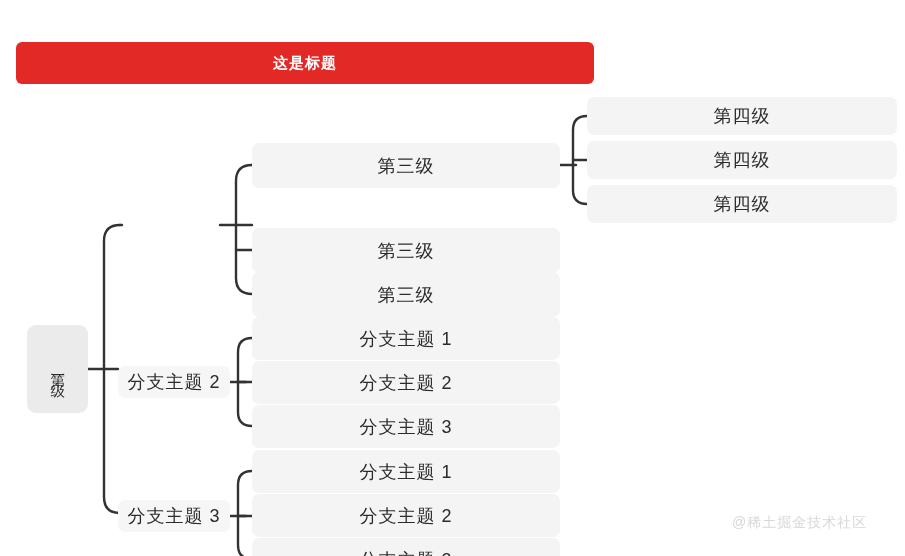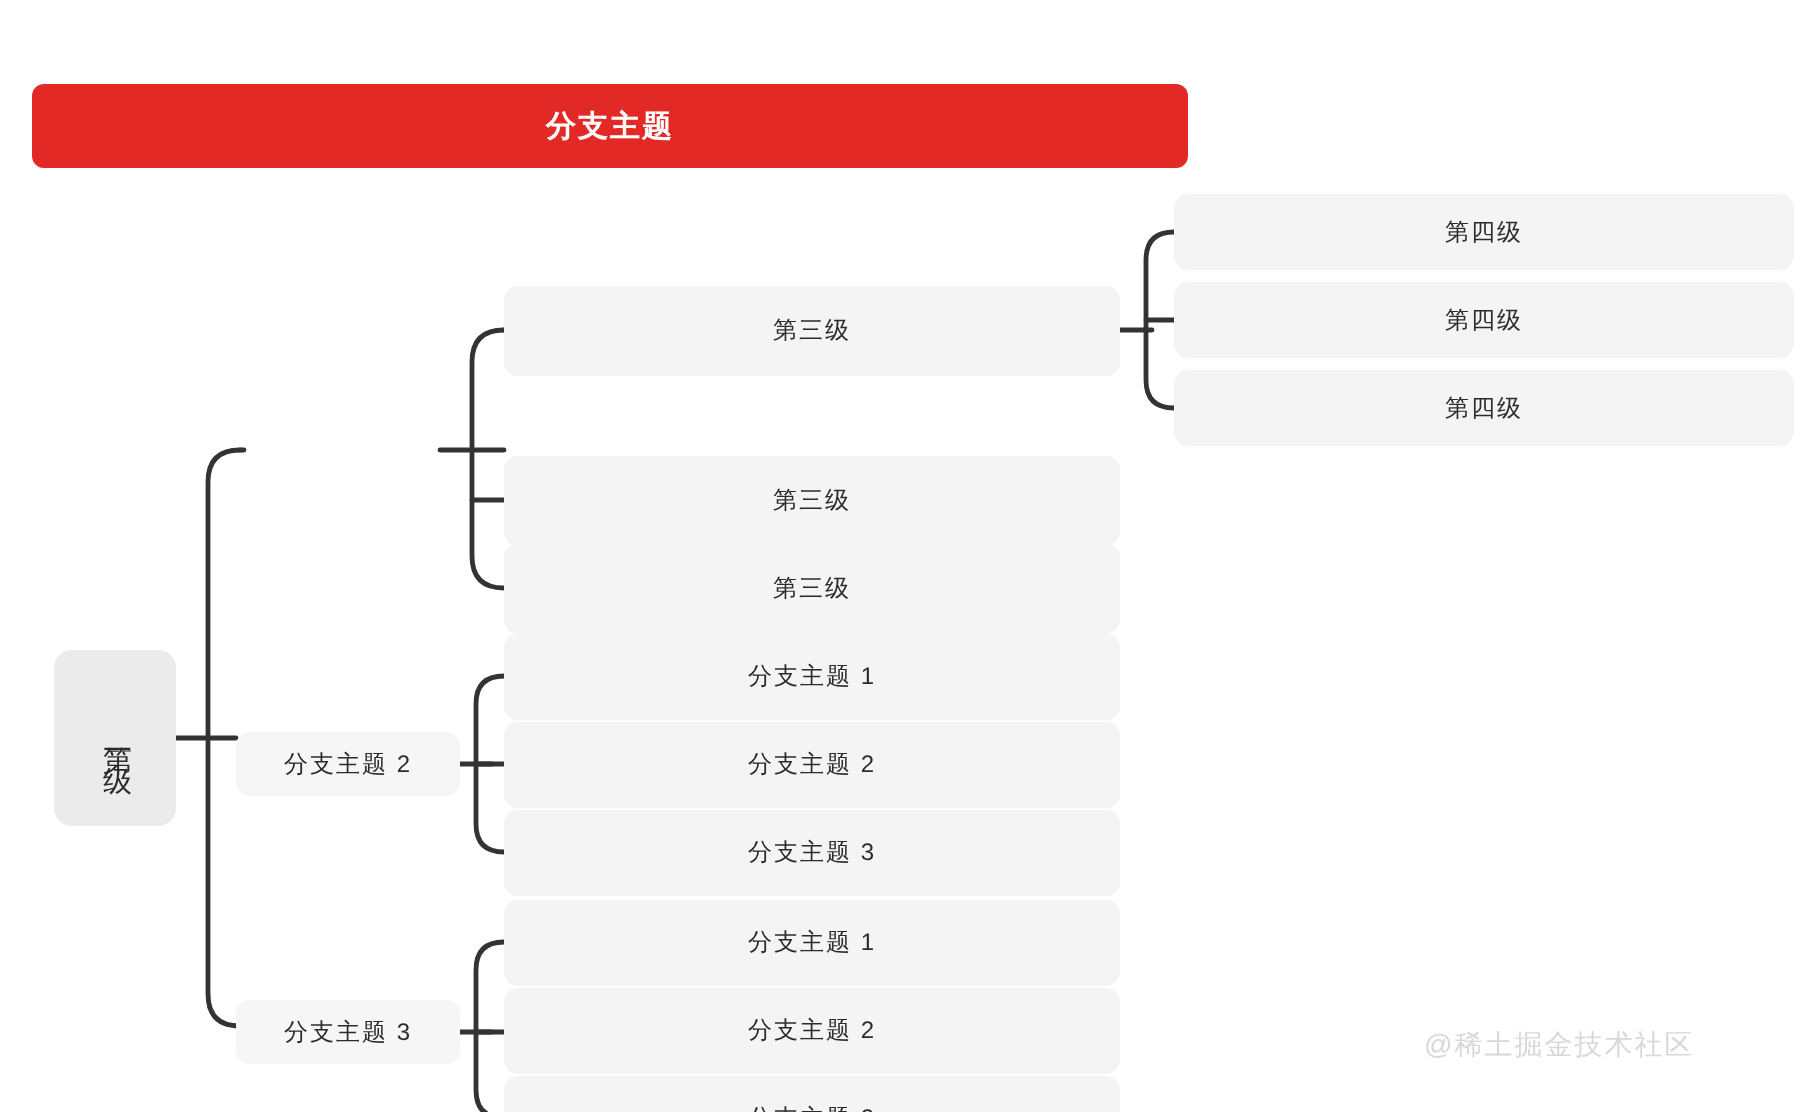--- a/index.html
+++ b/index.html
@@ -22,21 +22,21 @@
     letter-spacing: 1px;
   }
 
   
   .node {
     position: absolute;
     background: #f4f4f4;
     border-radius: 7px;
     display: flex; align-items: center; justify-content: center;
     color: #2b2b2b;
-    font-size: 12px;
+    font-size: 18px;
     letter-spacing: 1px;
     white-space: nowrap;
   }
 
   
   .node-root {
     left: 27px; top: 325px; width: 61px; height: 88px;
     border-radius: 9px;
     background: #ebebeb;
     writing-mode: vertical-rl;
@@ -69,32 +69,32 @@
   
   .n-l4a { left: 587px; top: 97px; width: 310px; height: 38px; }
   .n-l4b { left: 587px; top: 141px; width: 310px; height: 38px; }
   .n-l4c { left: 587px; top: 185px; width: 310px; height: 38px; }
 
   
   #wires { position: absolute; left:0; top:0; width:905px; height:556px; pointer-events:none; }
 
   
   .watermark {
-    position: absolute; left: 712px; top: 514px;
+    position: absolute; left: 732px; top: 514px;
     color: #d8d8d8; font-size: 14px; letter-spacing: 1px;
     user-select: none;
   }
 </style>
 </head>
 <body>
 
 <div id="canvas">
 
   <div class="title-bar">
-    <span>分支主题</span>
+    <span>这是标题</span>
   </div>
 
   <svg id="wires" viewBox="0 0 905 556" xmlns="http://www.w3.org/2000/svg">
     <g fill="none" stroke="#333333" stroke-width="2.4" stroke-linecap="round" stroke-linejoin="round">
 
       <path d="M88,369 L104,369"></path>
 
       <path d="M120,225 q-16,0 -16,16 L104,497 q0,16 16,16"></path>
 
       <path d="M104,369 L118,369"></path>

